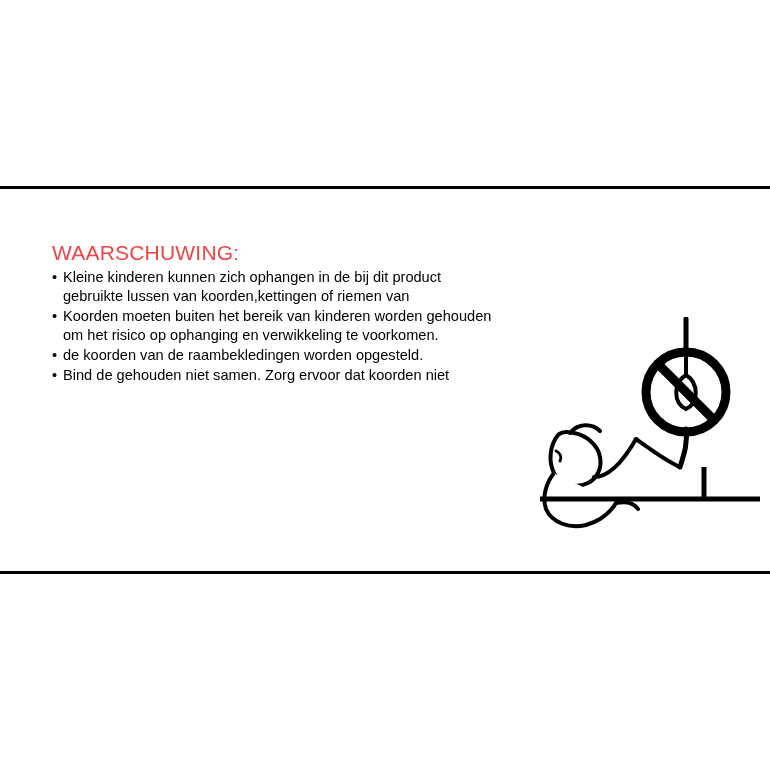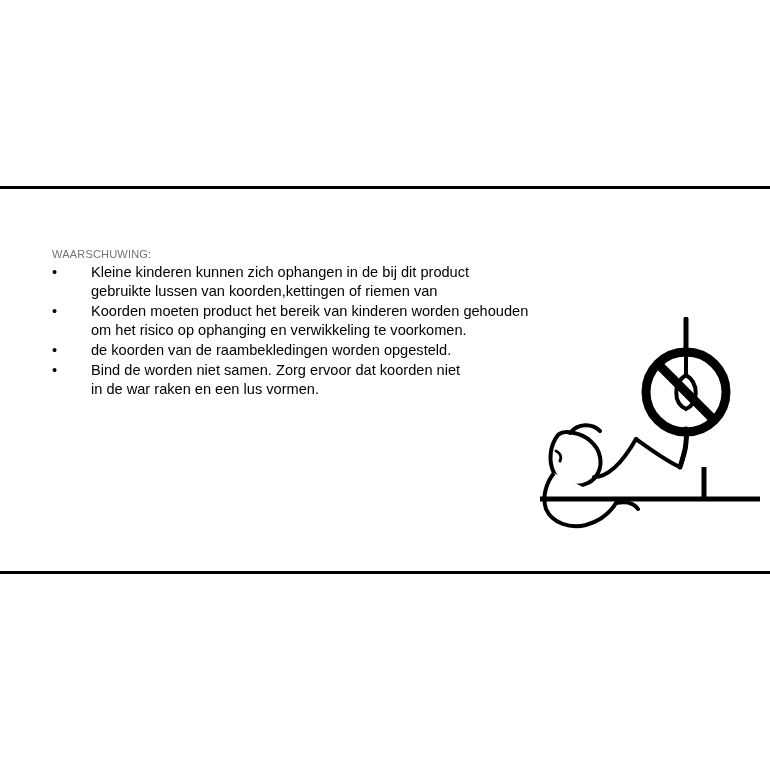--- a/index.html
+++ b/index.html
@@ -30,24 +30,24 @@
     border-bottom: 3px solid #000000;
     box-sizing: border-box;
   }
   .warning-text-block {
     position: absolute;
     left: 52px;
     top: 42px;
     width: 560px;
   }
   .warning-title {
-    font-size: 11px;
-    color: #737373;
+    font-size: 21px;
+    color: #ef4444;
     line-height: 1.3;
-    margin: 16px 0 2px 0;
+    margin: 8px 0 2px 0;
     font-weight: 400;
     letter-spacing: 0.2px;
   }
   .bullet-list {
     list-style: none;
     margin: 0;
     padding: 0;
   }
   .bullet-item {
     position: relative;
@@ -60,21 +60,20 @@
   .bullet-item .dot {
     position: absolute;
     left: 0;
     top: 0;
     font-size: 14.6px;
     line-height: 1.30;
   }
   .bullet-line {
     display: block;
     white-space: nowrap;
-    margin-left: 28px;
   }
   .pictogram {
     position: absolute;
     left: 540px;
     top: 128px;
     width: 220px;
     height: 230px;
   }
 </style>
 </head>
@@ -90,33 +89,32 @@
       <ul class="bullet-list">
 
         <li class="bullet-item">
           <span class="dot">•</span>
           <span class="bullet-line">Kleine kinderen kunnen zich ophangen in de bij dit product</span>
           <span class="bullet-line">gebruikte lussen van koorden,kettingen of riemen van</span>
         </li>
 
         <li class="bullet-item">
           <span class="dot">•</span>
-          <span class="bullet-line">Koorden moeten product het bereik van kinderen worden gehouden</span>
+          <span class="bullet-line">Koorden moeten buiten het bereik van kinderen worden gehouden</span>
           <span class="bullet-line">om het risico op ophanging en verwikkeling te voorkomen.</span>
         </li>
 
         <li class="bullet-item">
           <span class="dot">•</span>
           <span class="bullet-line">de koorden van de raambekledingen worden opgesteld.</span>
         </li>
 
         <li class="bullet-item">
           <span class="dot">•</span>
-          <span class="bullet-line">Bind de worden niet samen. Zorg ervoor dat koorden niet</span>
-          <span class="bullet-line">in de war raken en een lus vormen.</span>
+          <span class="bullet-line">Bind de gehouden niet samen. Zorg ervoor dat koorden niet</span>
         </li>
 
       </ul>
     </div>
 
     <div class="pictogram">
       <svg width="220" height="230" viewBox="0 0 220 230" xmlns="http://www.w3.org/2000/svg">
 
         <path d="M146 2 L146 38" stroke="#000" stroke-width="5" fill="none" stroke-linecap="round"></path>
 

